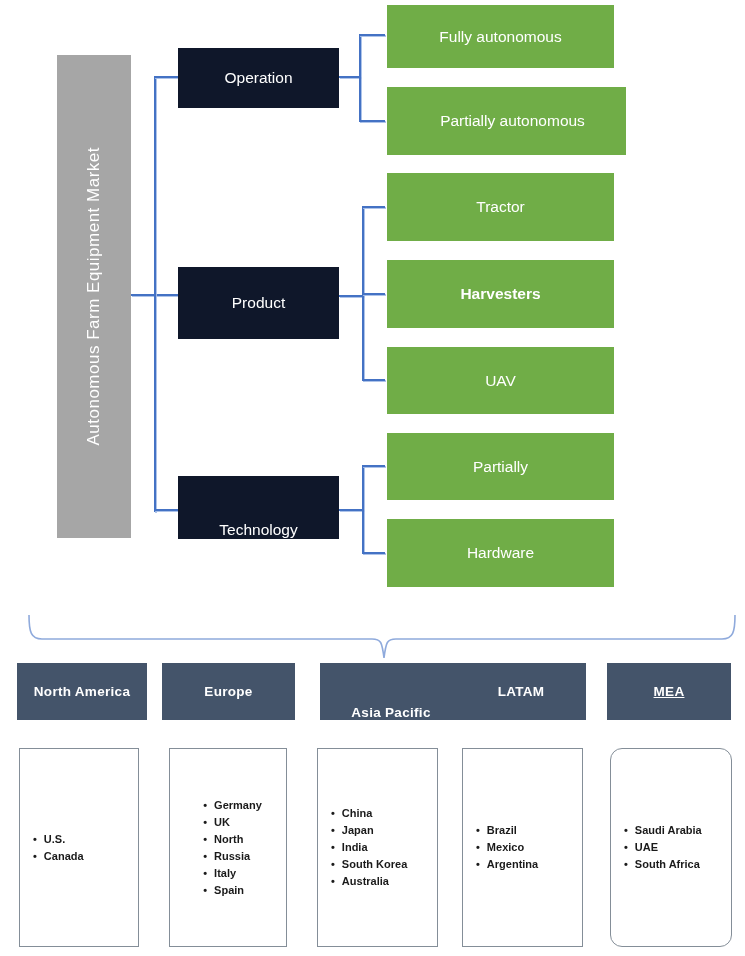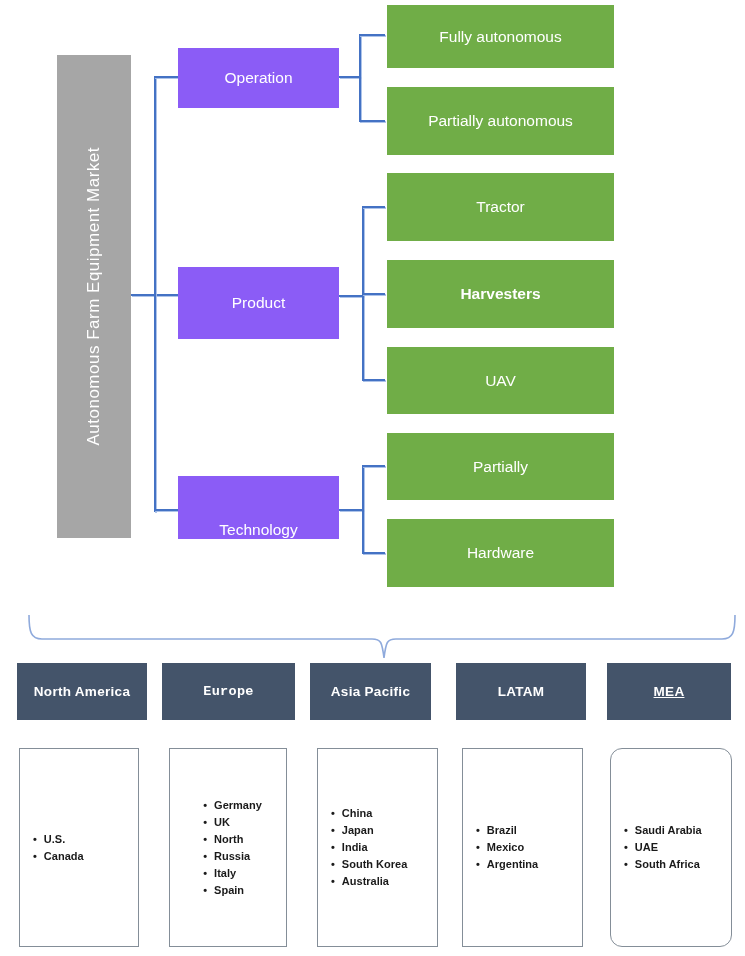--- a/index.html
+++ b/index.html
@@ -28,21 +28,21 @@
     transform: rotate(180deg);
     color: #ffffff;
     font-size: 17px;
     letter-spacing: 0.5px;
     white-space: nowrap;
   }
 
   
   .branch-box {
     left: 178px; width: 161px;
-    background: #8b5cf6;
+    background: #0f172a;
     color: #ffffff;
     display: flex; align-items: center; justify-content: center;
     font-size: 15.5px;
   }
   
   .seg-box {
     left: 387px; width: 227px;
     background: #70AD47;
     color: #ffffff;
     display: flex; align-items: center; justify-content: center;
@@ -132,21 +132,21 @@
   <div class="abs line hline" style="left:362px; top:379px; width:23px;"></div>
 
   <div class="abs line hline" style="left:339px; top:509px; width:25px;"></div>
   <div class="abs line vline" style="left:362px; top:465px; height:89px;"></div>
   <div class="abs line hline" style="left:362px; top:465px; width:23px;"></div>
   <div class="abs line hline" style="left:362px; top:552px; width:23px;"></div>
 
   <div class="abs seg-box" style="top:5px; height:63px;">
     <span>Fully autonomous</span>
   </div>
-  <div class="abs seg-box" style="top:87px; height:68px;">
+  <div class="abs seg-box" style="top:87px; height:68px;padding-left:12px;">
     <span>Partially autonomous</span>
   </div>
   <div class="abs seg-box" style="top:173px; height:68px;">
     <span>Tractor</span>
   </div>
   <div class="abs seg-box" style="top:260px; height:68px;">
     <span style="font-weight: 700;">Harvesters</span>
   </div>
   <div class="abs seg-box" style="top:347px; height:67px;">
     <span>UAV</span>
@@ -159,24 +159,24 @@
   </div>
 
   <svg class="abs brace-svg" width="712" height="50" viewBox="0 0 712 50">
     <path d="M 3 3 C 3 20, 5 27, 16 27 L 346 27 C 355 27, 356 30, 358 46
              C 360 30, 361 27, 370 27 L 696 27 C 707 27, 709 20, 709 3" fill="none" stroke="#8FAADC" stroke-width="1.6"></path>
   </svg>
 
   <div class="abs region-header" style="left:17px; width:130px;">
     <span>North America</span>
   </div>
-  <div class="abs region-header" style="left:162px; width:133px;font-family:Liberation Mono, monospace;">
+  <div class="abs region-header" style="left:162px; width:133px;">
     <span>Europe</span>
   </div>
-  <div class="abs region-header" style="left:310px; width:121px;">
+  <div class="abs region-header" style="left:320px; width:142px;align-items:flex-end;">
     <span>Asia Pacific</span>
   </div>
   <div class="abs region-header" style="left:456px; width:130px;">
     <span>LATAM</span>
   </div>
   <div class="abs region-header" style="left:607px; width:124px;text-decoration:underline;">
     <span>MEA</span>
   </div>
 
   <div class="abs region-box" style="left:19px; width:120px;">

